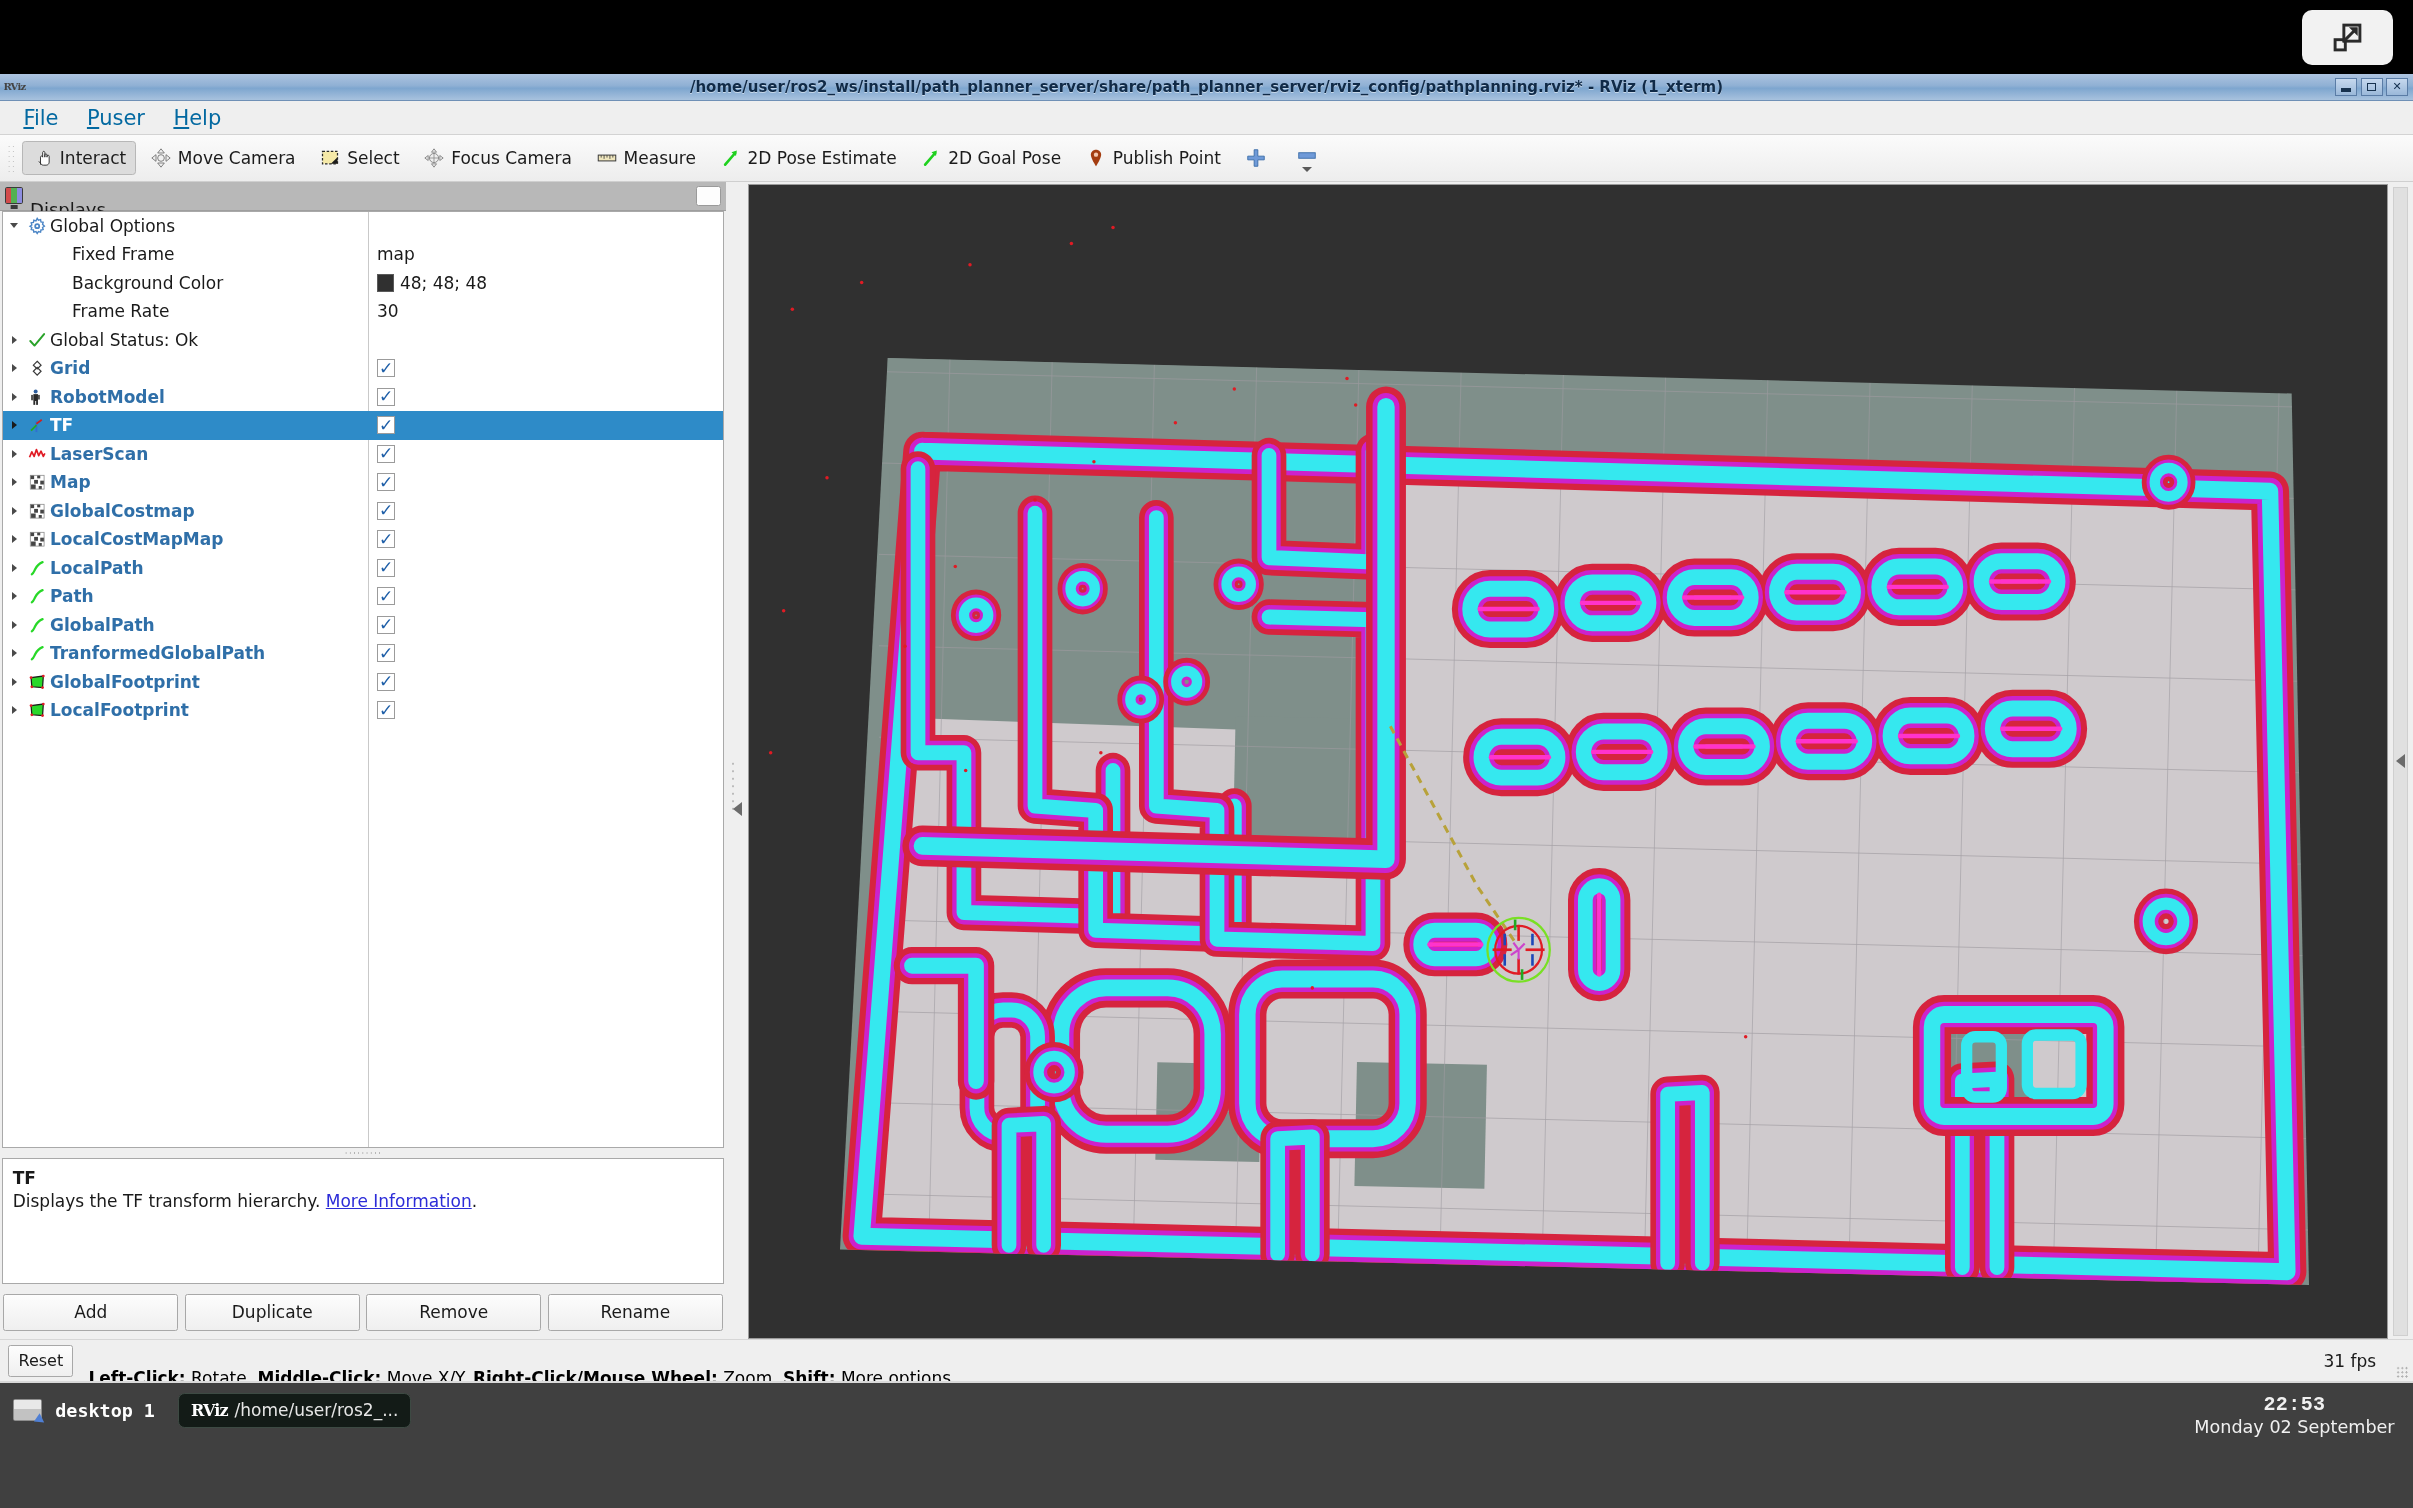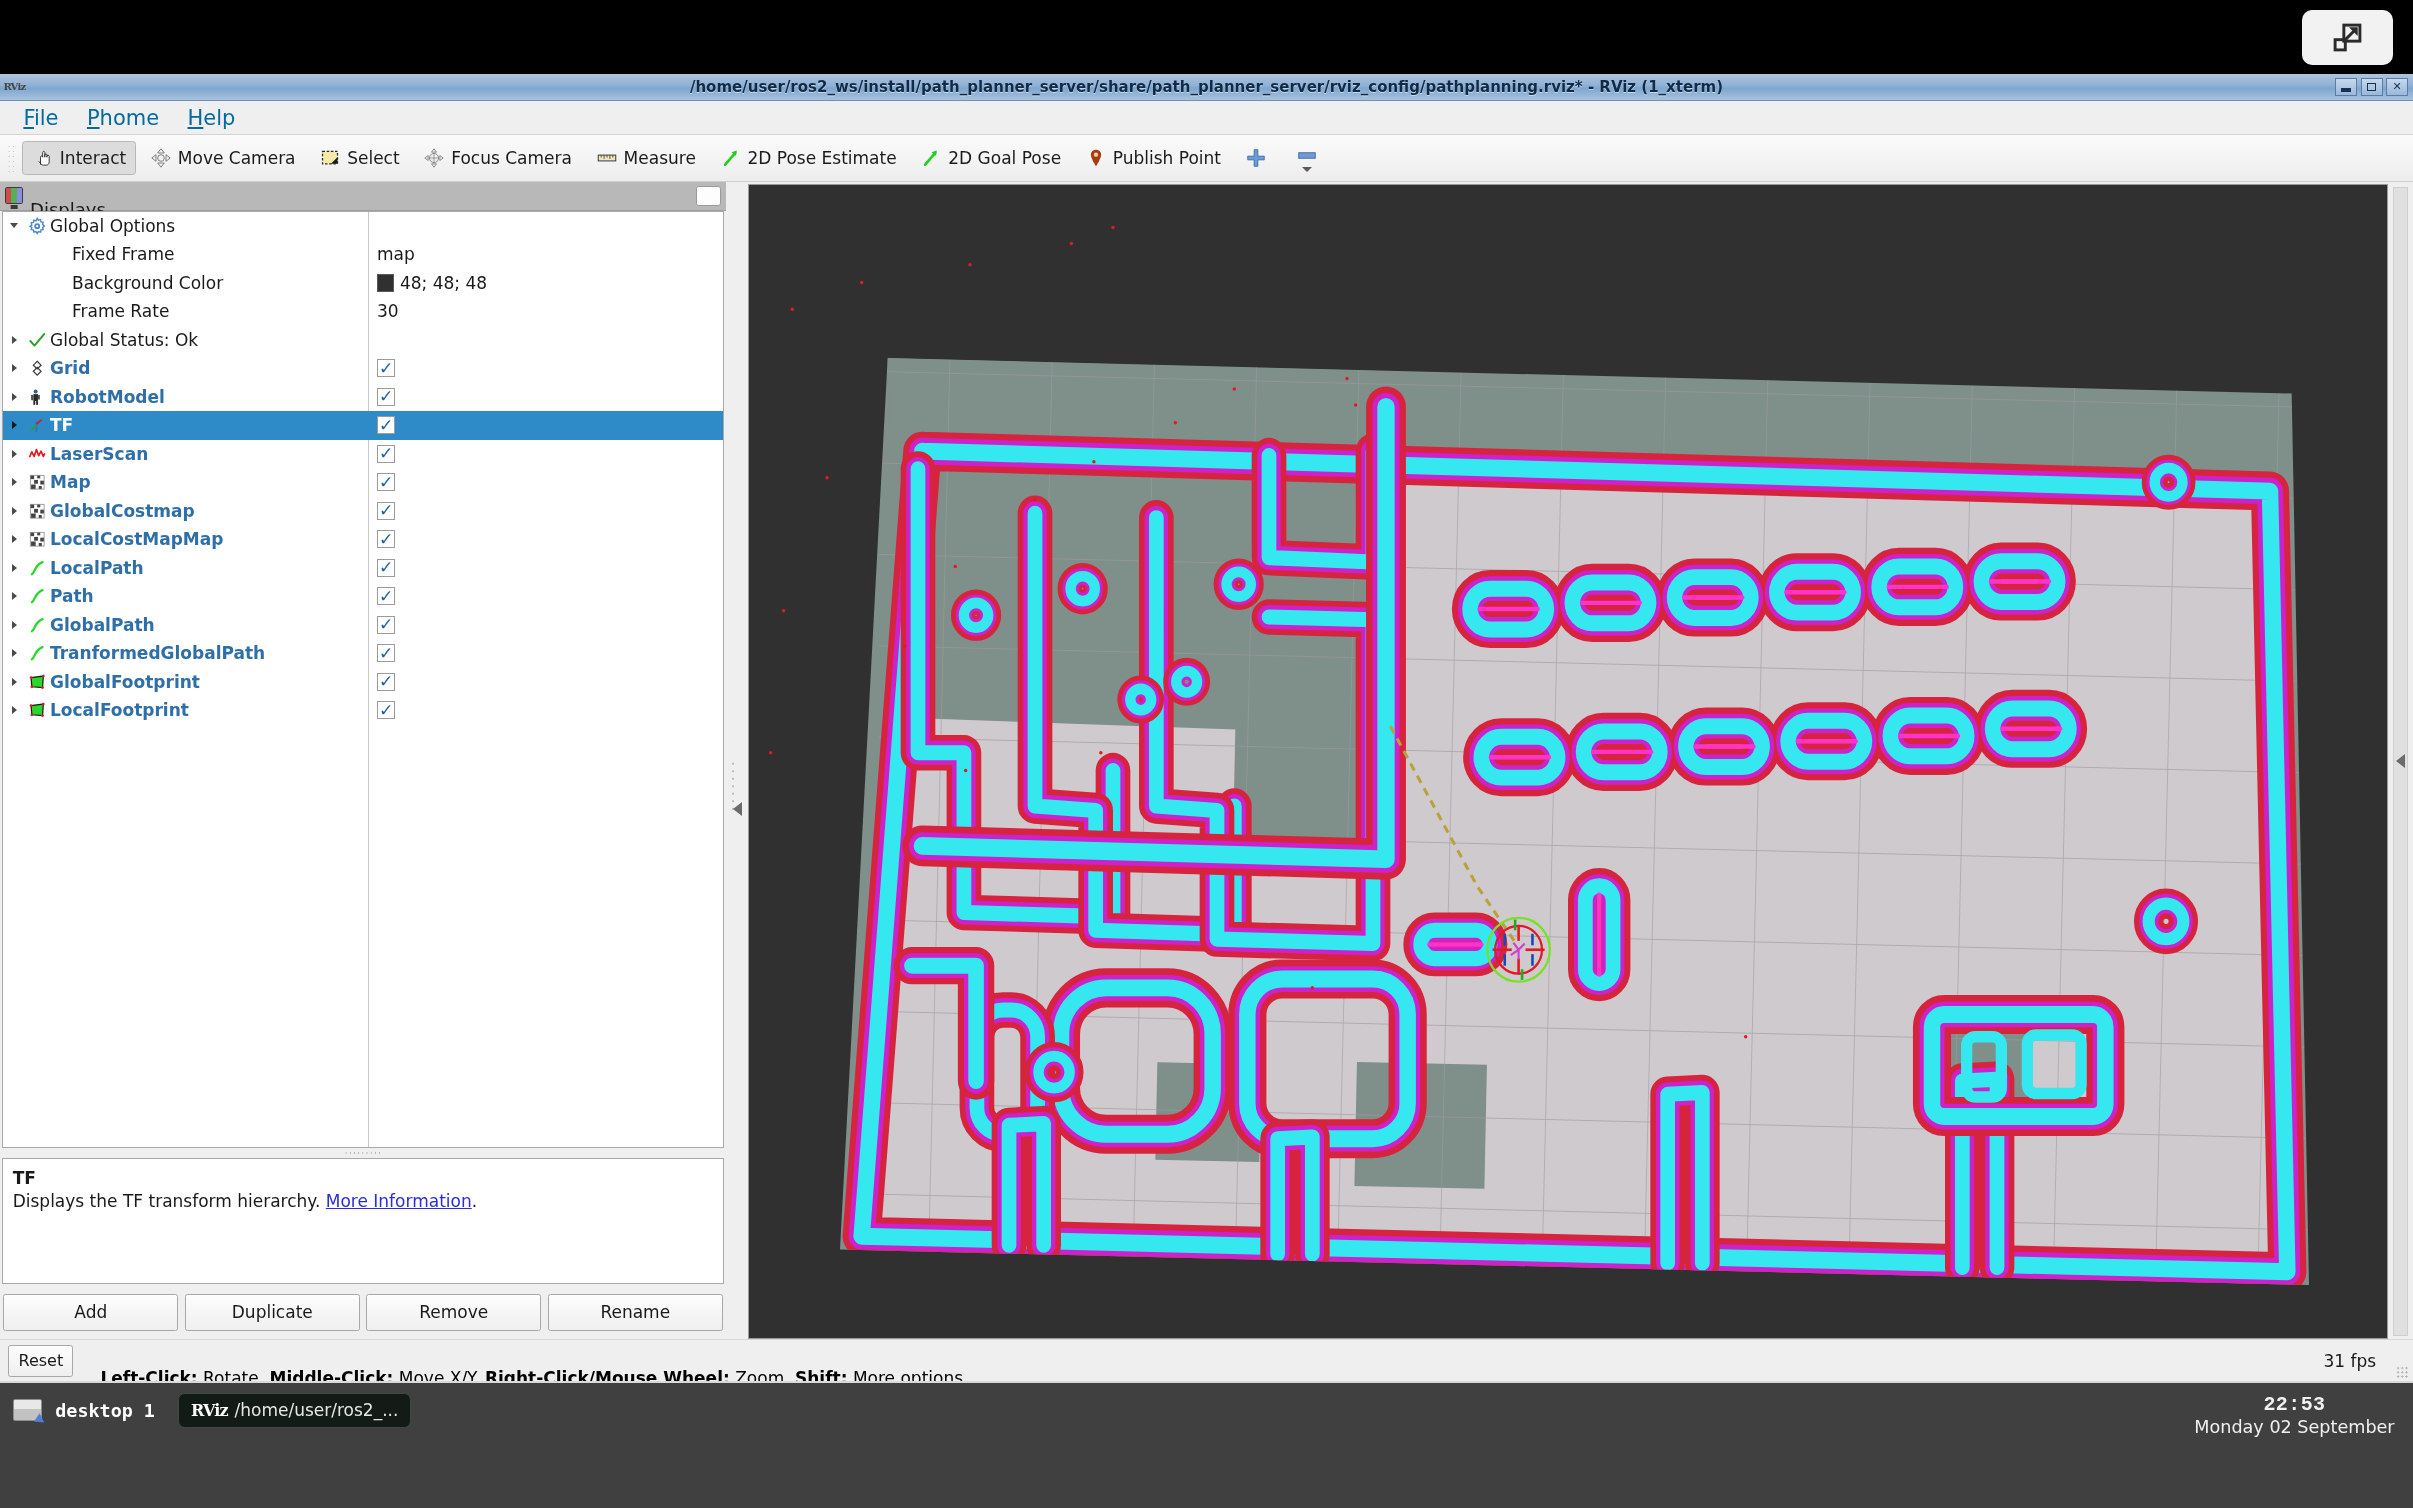--- a/index.html
+++ b/index.html
@@ -189,21 +189,21 @@
     position: relative;
   }
   .right-handle .rh-bar {
     position:absolute; left:5px; top:3.4px; bottom:3.4px; width:15px;
     background:#e0e0e0; border:0.8px solid #cfcfcf;
   }
 
   
   .statusbar {
     height: 42px; background: #efefef; border-top: 0.8px solid #d6d6d6;
-    display: flex; align-items: center; padding: 0 8.4px; gap: 27px;
+    display: flex; align-items: center; padding: 0 8.4px; gap: 15px;
   }
   .reset-btn {
     width: 65px; height: 32px; font-size: 16px; color:#1a1a1a;
     background: linear-gradient(to bottom,#fdfdfd,#efefef);
     border: 0.8px solid #a8a8a8; border-radius: 2.5px;
     display:flex; align-items:center; justify-content:center;
   }
   .hint { font-size: 17px; color:#000000;margin-top:35px; }
   .hint b { font-weight: bold; }
   .fps { margin-left: auto; font-size: 17px; color: #1a1a1a; padding-right: 28.5px; }
@@ -268,21 +268,21 @@
           </div>
         <div class="tb-btn">
             <span class="gl-max"></span>
           </div>
         <div class="tb-btn">✕</div>
       </div>
     </div>
 
     <div class="menubar">
       <div class="menu-item"><u>F</u><span>ile</span></div>
-      <div class="menu-item"><u>P</u><span>home</span></div>
+      <div class="menu-item"><u>P</u><span>user</span></div>
       <div class="menu-item"><u>H</u><span>elp</span></div>
     </div>
 
     <div class="toolbar">
       <div class="tb-grip"></div>
 
       <div class="tool active">
         <span class="ic">
           <svg width="20" height="20" viewBox="0 0 24 24">
             <path d="M9 20V11c0-.8.6-1.4 1.3-1.4S11.6 10.2 11.6 11V5.4c0-.8.6-1.4 1.3-1.4s1.3.6 1.3 1.4V11V8.4c0-.8.6-1.4 1.3-1.4s1.3.6 1.3 1.4V11v-1c0-.8.6-1.4 1.3-1.4S19.4 9.2 19.4 10v7c0 2-1.6 3.6-3.6 3.6h-3.3c-1 0-2-.4-2.6-1.1L7 16" fill="#fff" stroke="#2a2a2a" stroke-width="1.1"></path>

